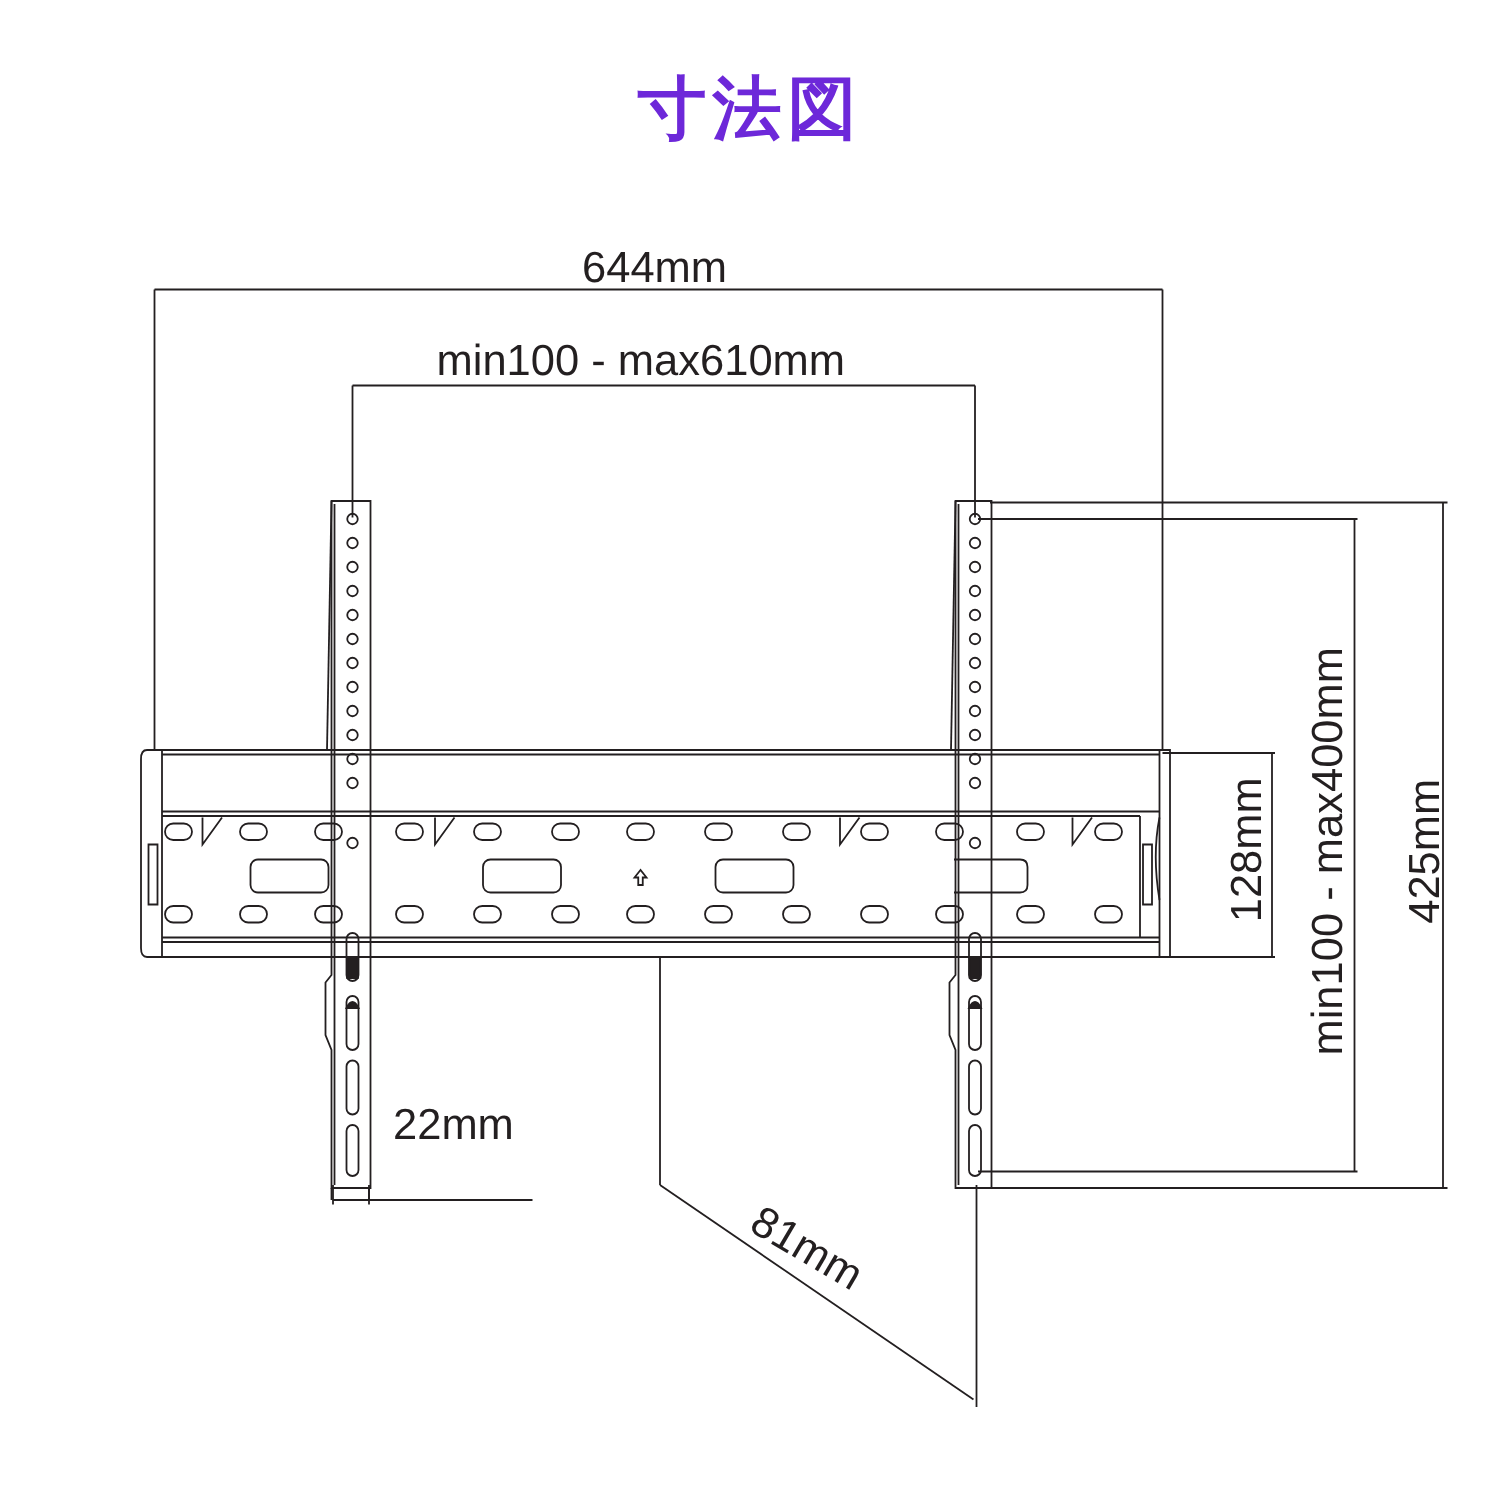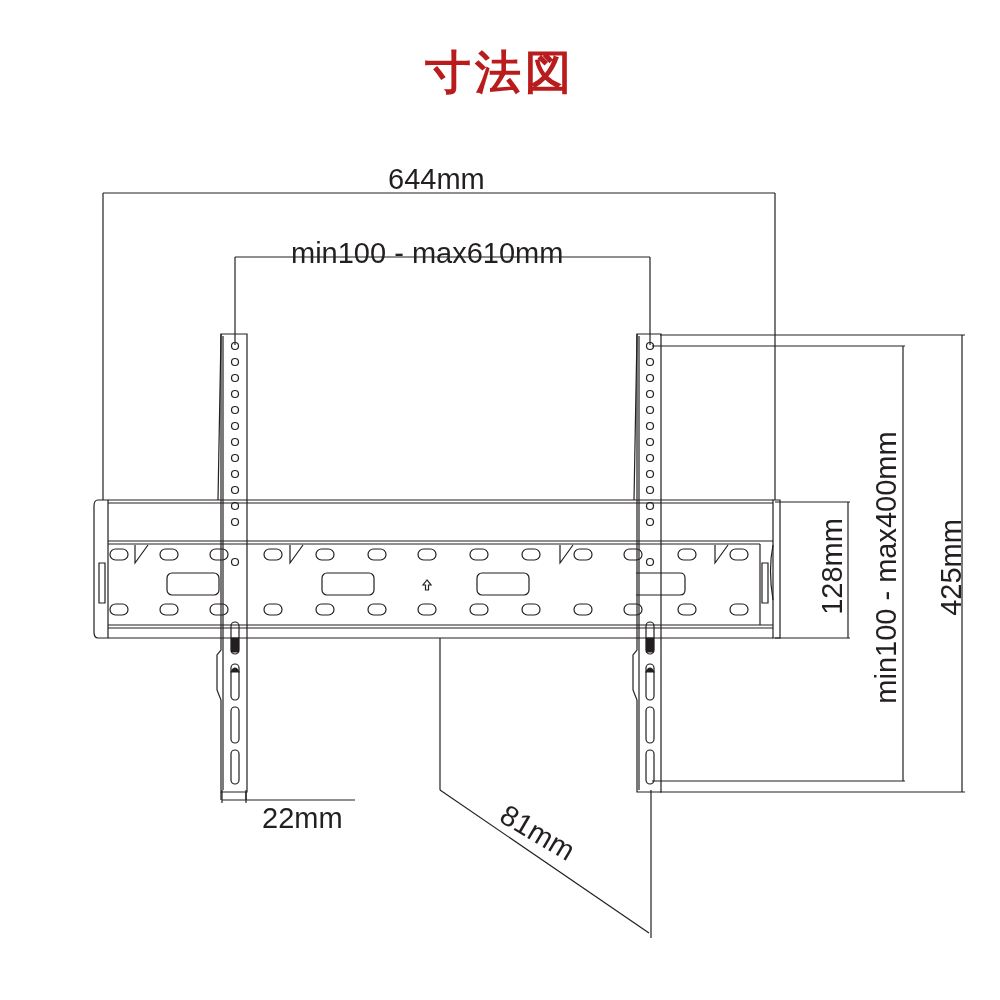--- a/index.html
+++ b/index.html
@@ -1,21 +1,21 @@
 <!DOCTYPE html>
 <html><head>
   <meta charset="utf-8">
   <style>
     html, body { margin: 0; padding: 0; background: #ffffff; }
     body { width: 1000px; height: 1000px; position: relative; overflow: hidden; }
     #drawing { position: absolute; left: 0; top: 0; width: 1000px; height: 1000px; }
     .title {
       position: absolute; left: 0; top: 42px; width: 1000px; text-align: center;
       font-family: "DejaVu Sans", sans-serif; font-weight: bold; font-size: 46px;
-      color: #b91c1c; letter-spacing: 4px;
+      color: #6d28d9; letter-spacing: 4px;
     }
     .dim-label {
       position: absolute; font-family: "Liberation Sans", sans-serif;
       font-size: 29px; color: #231f20; white-space: nowrap; line-height: 1;
     }
     .rot-90 { transform-origin: center center; transform: rotate(-90deg); }
     .rot-diag { transform-origin: left top; transform: rotate(30.5deg); }
     svg line, svg rect, svg path, svg circle { vector-effect: non-scaling-stroke; }
   </style>
 </head>
@@ -178,20 +178,20 @@
       <rect x="646.5" y="638" width="7" height="14" fill="#231f20"></rect>
       <rect x="646" y="664" width="8" height="36" rx="4"></rect>
       <path d="M646,672 Q650,664 654,672 Z" fill="#231f20"></path>
       <rect x="646" y="707" width="8" height="36" rx="4"></rect>
       <rect x="646" y="750" width="8" height="34" rx="4"></rect>
     </g>
   </g>
 </svg>
 
 <div class="dim-label" style="left:388px; top:165px;">644mm</div>
-<div class="dim-label" style="left:291px; top:227px;margin-top:12px;">min100 - max610mm</div>
-<div class="dim-label" style="left:262px; top:804px;">22mm</div>
+<div class="dim-label" style="left:291px; top:227px;">min100 - max610mm</div>
+<div class="dim-label" style="left:262px; top:736px;">22mm</div>
 
 <div class="dim-label rot-90" style="left:772px; top:552px; width:120px; text-align:center;">128mm</div>
 <div class="dim-label rot-90" style="left:726px; top:553px; width:320px; text-align:center;">min100 - max400mm</div>
 <div class="dim-label rot-90" style="left:891px; top:553px; width:120px; text-align:center;">425mm</div>
 
 <div class="dim-label rot-diag" style="left:510px; top:800px;">81mm</div>
 
 </body></html>

